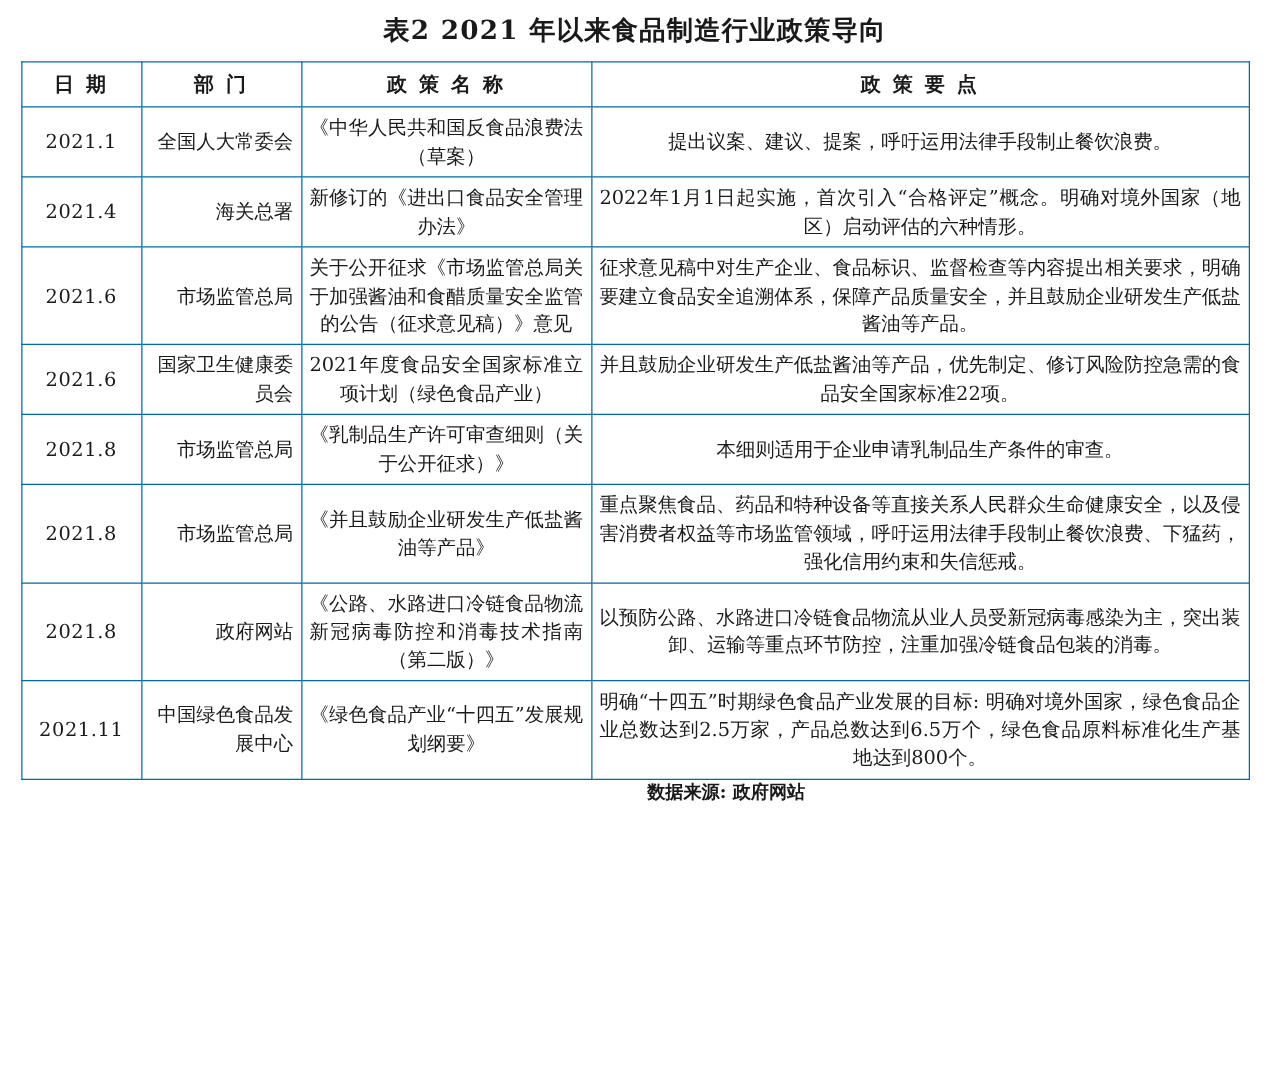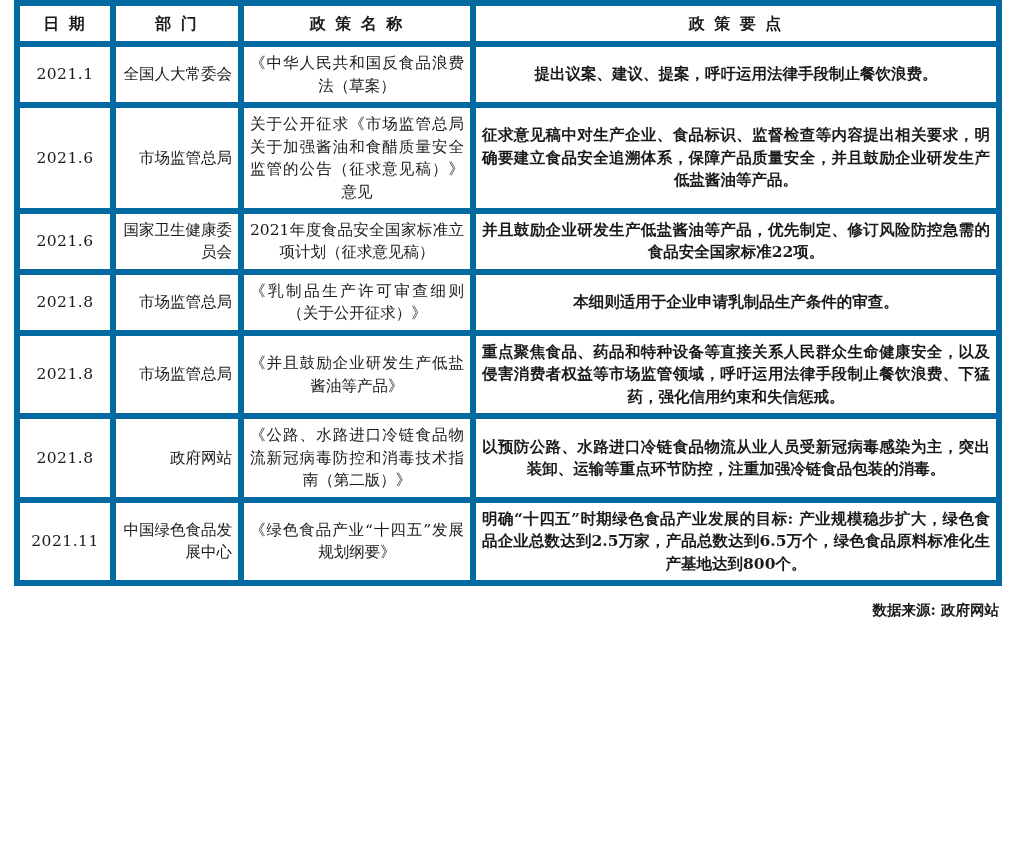--- a/index.html
+++ b/index.html
@@ -30,21 +30,21 @@
     font-family: "DejaVu Serif", "Liberation Serif", serif;
   }
   table.policy-table {
     border-collapse: collapse;
     width: 982px;
     margin: 0 auto;
     table-layout: fixed;
   }
   table.policy-table th,
   table.policy-table td {
-    border: 6px solid #0369a1;
+    border: 1px solid #0369a1;
     vertical-align: middle;
     padding: 5px 6px;
     font-size: 15.5px;
     line-height: 1.45;
   }
   table.policy-table thead th {
     text-align: center;
     font-weight: bold;
     font-size: 16px;
     padding: 6px 4px;
@@ -67,37 +67,37 @@
     text-align: justify;
     text-align-last: center;
     padding-left: 10px;
     padding-right: 10px;
   }
   td.points-cell {
     text-align: justify;
     text-align-last: center;
     padding-left: 12px;
     padding-right: 12px;
-    font-weight: bold;
   }
   .source {
     width: 982px;
-    margin: 15px auto 0 auto;
+    margin: 0 auto 0 auto;
     font-size: 14.5px;
     font-weight: bold;
-    text-align: right;
+    text-align: center;
     padding-left: 146px;
     box-sizing: border-box;
   }
 </style>
 </head>
 <body>
 
 <div class="page">
 
+  <div class="doc-title">表2  2021 年以来食品制造行业政策导向</div>
 
   <table class="policy-table">
     <colgroup>
       <col class="c-date">
       <col class="c-dept">
       <col class="c-name">
       <col class="c-points">
     </colgroup>
     <thead>
       <tr>
@@ -108,29 +108,35 @@
       </tr>
     </thead>
     <tbody>
       <tr>
         <td class="date-cell">2021.1</td>
         <td class="dept-cell">全国人大常委会</td>
         <td class="name-cell">《中华人民共和国反食品浪费法（草案）</td>
         <td class="points-cell">提出议案、建议、提案，呼吁运用法律手段制止餐饮浪费。</td>
       </tr>
       <tr>
+        <td class="date-cell">2021.4</td>
+        <td class="dept-cell">海关总署</td>
+        <td class="name-cell">新修订的《进出口食品安全管理办法》</td>
+        <td class="points-cell">2022年1月1日起实施，首次引入“合格评定”概念。明确对境外国家（地区）启动评估的六种情形。</td>
+      </tr>
+      <tr>
         <td class="date-cell">2021.6</td>
         <td class="dept-cell">市场监管总局</td>
         <td class="name-cell">关于公开征求《市场监管总局关于加强酱油和食醋质量安全监管的公告（征求意见稿）》意见</td>
         <td class="points-cell">征求意见稿中对生产企业、食品标识、监督检查等内容提出相关要求，明确要建立食品安全追溯体系，保障产品质量安全，并且鼓励企业研发生产低盐酱油等产品。</td>
       </tr>
       <tr>
         <td class="date-cell">2021.6</td>
         <td class="dept-cell">国家卫生健康委员会</td>
-        <td class="name-cell">2021年度食品安全国家标准立项计划（征求意见稿）</td>
+        <td class="name-cell">2021年度食品安全国家标准立项计划（绿色食品产业）</td>
         <td class="points-cell">并且鼓励企业研发生产低盐酱油等产品，优先制定、修订风险防控急需的食品安全国家标准22项。</td>
       </tr>
       <tr>
         <td class="date-cell">2021.8</td>
         <td class="dept-cell">市场监管总局</td>
         <td class="name-cell">《乳制品生产许可审查细则（关于公开征求）》</td>
         <td class="points-cell">本细则适用于企业申请乳制品生产条件的审查。</td>
       </tr>
       <tr>
         <td class="date-cell">2021.8</td>
@@ -141,20 +147,20 @@
       <tr>
         <td class="date-cell">2021.8</td>
         <td class="dept-cell">政府网站</td>
         <td class="name-cell">《公路、水路进口冷链食品物流新冠病毒防控和消毒技术指南（第二版）》</td>
         <td class="points-cell">以预防公路、水路进口冷链食品物流从业人员受新冠病毒感染为主，突出装卸、运输等重点环节防控，注重加强冷链食品包装的消毒。</td>
       </tr>
       <tr>
         <td class="date-cell">2021.11</td>
         <td class="dept-cell">中国绿色食品发展中心</td>
         <td class="name-cell">《绿色食品产业“十四五”发展规划纲要》</td>
-        <td class="points-cell">明确“十四五”时期绿色食品产业发展的目标: 产业规模稳步扩大，绿色食品企业总数达到2.5万家，产品总数达到6.5万个，绿色食品原料标准化生产基地达到800个。</td>
+        <td class="points-cell">明确“十四五”时期绿色食品产业发展的目标: 明确对境外国家，绿色食品企业总数达到2.5万家，产品总数达到6.5万个，绿色食品原料标准化生产基地达到800个。</td>
       </tr>
     </tbody>
   </table>
 
   <div class="source">数据来源: 政府网站</div>
 
 </div>
 
 </body></html>

